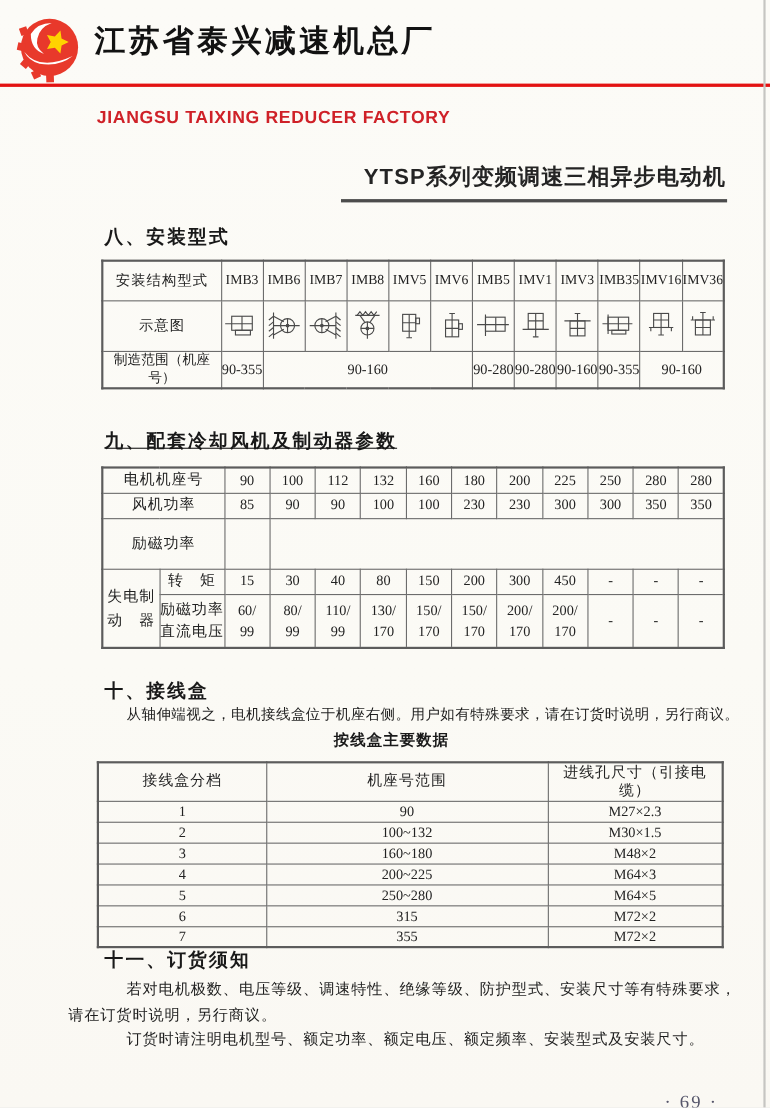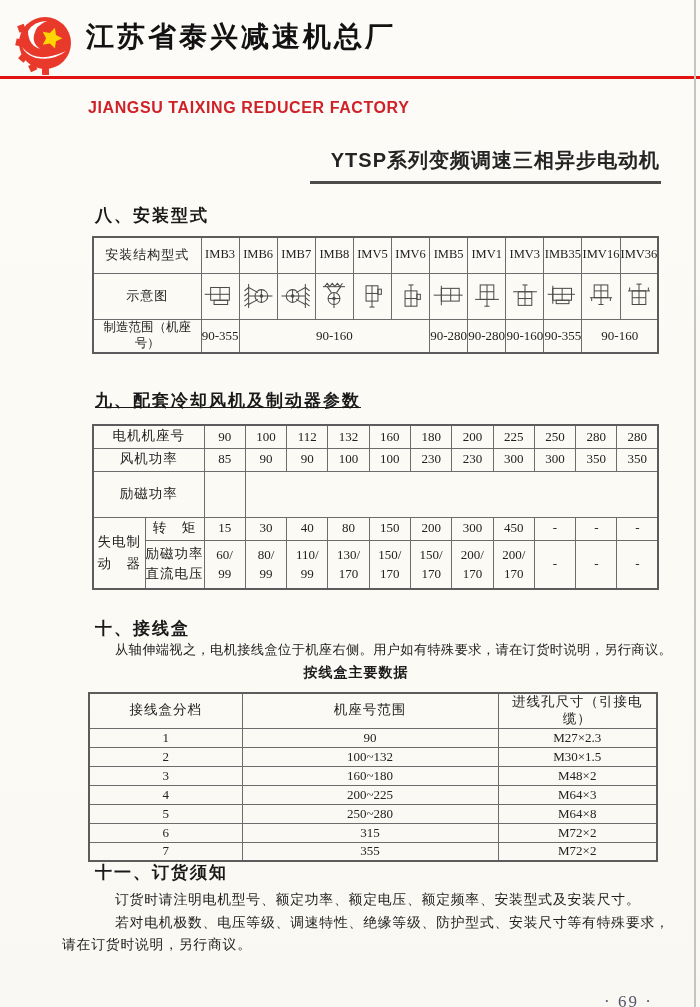--- a/index.html
+++ b/index.html
@@ -371,36 +371,36 @@
       <td>M48×2</td>
     </tr>
     <tr>
       <td>4</td>
       <td>200~225</td>
       <td>M64×3</td>
     </tr>
     <tr>
       <td>5</td>
       <td>250~280</td>
-      <td>M64×8</td>
+      <td>M64×5</td>
     </tr>
     <tr>
       <td>6</td>
       <td>315</td>
       <td>M72×2</td>
     </tr>
     <tr>
       <td>7</td>
       <td>355</td>
       <td>M72×2</td>
     </tr>
   </tbody>
     </table>
 
   <div class="sec-h s11h">十一、订货须知</div>
   <div class="s11p">
+    <p>若对电机极数、电压等级、调速特性、绝缘等级、防护型式、安装尺寸等有特殊要求，请在订货时说明，另行商议。</p>
     <p>订货时请注明电机型号、额定功率、额定电压、额定频率、安装型式及安装尺寸。</p>
-    <p>若对电机极数、电压等级、调速特性、绝缘等级、防护型式、安装尺寸等有特殊要求，请在订货时说明，另行商议。</p>
   </div>
 
   <div class="pageno">· 69 ·</div>
   <div class="scan-edge"></div>
 </div>
 
 </body></html>

